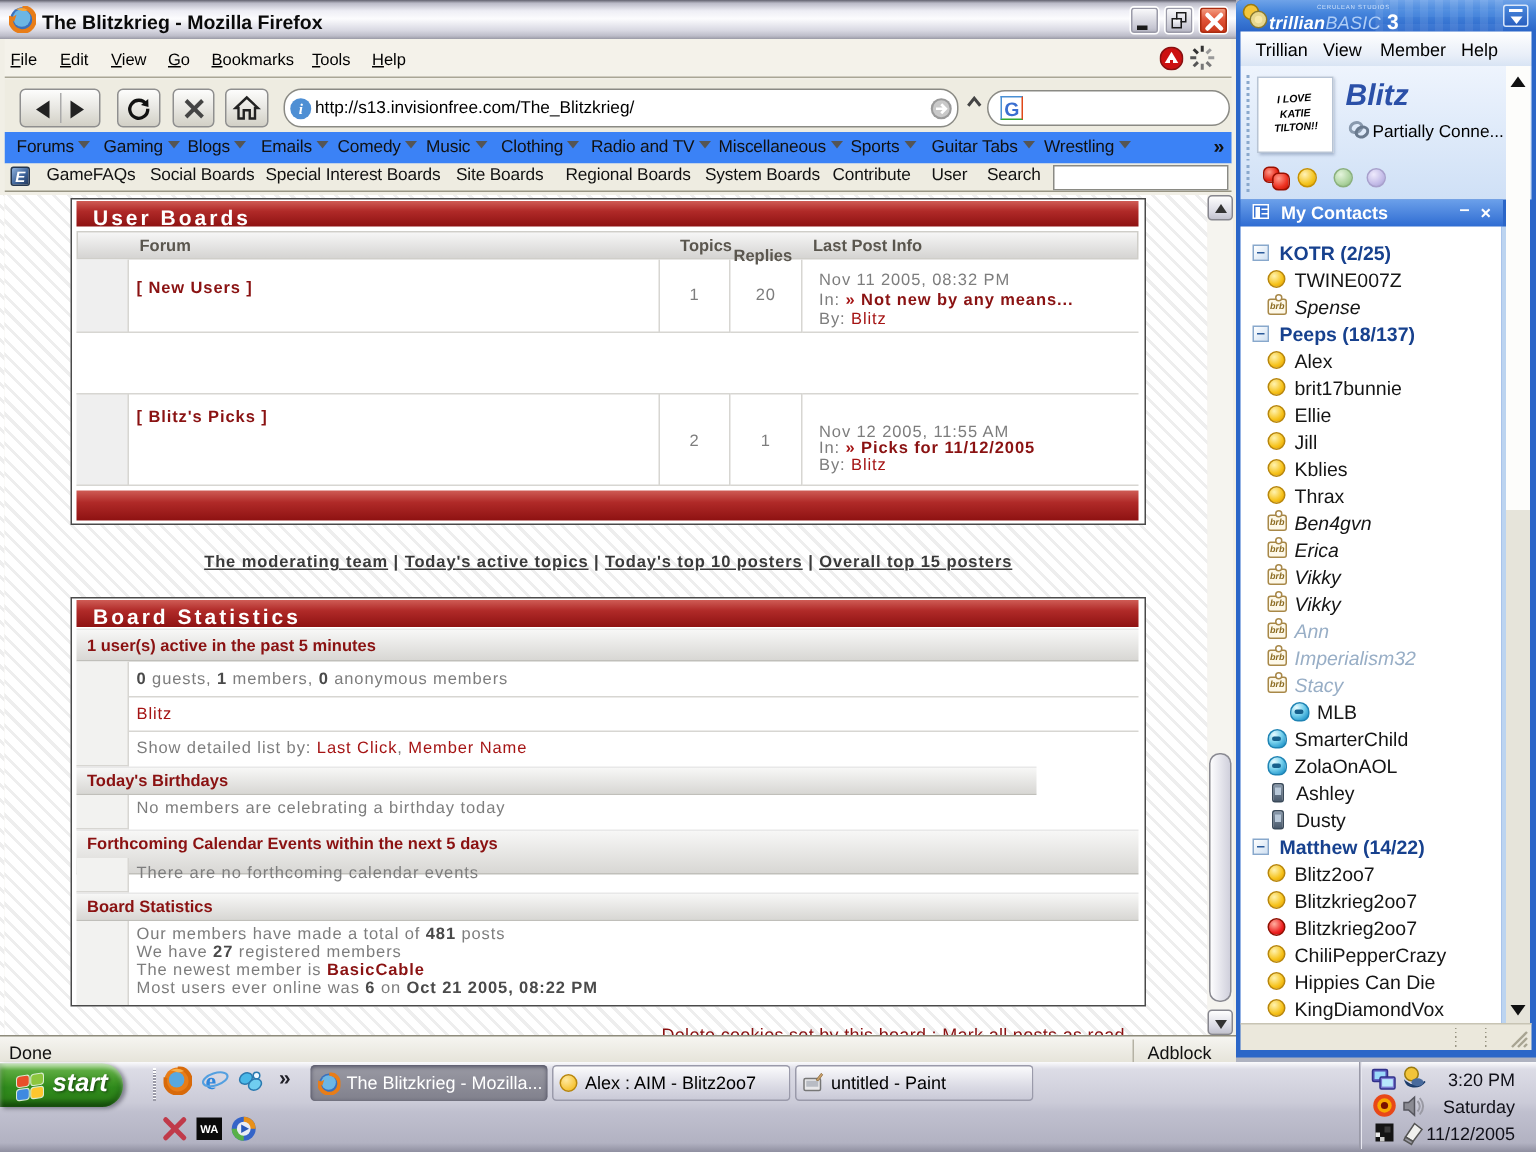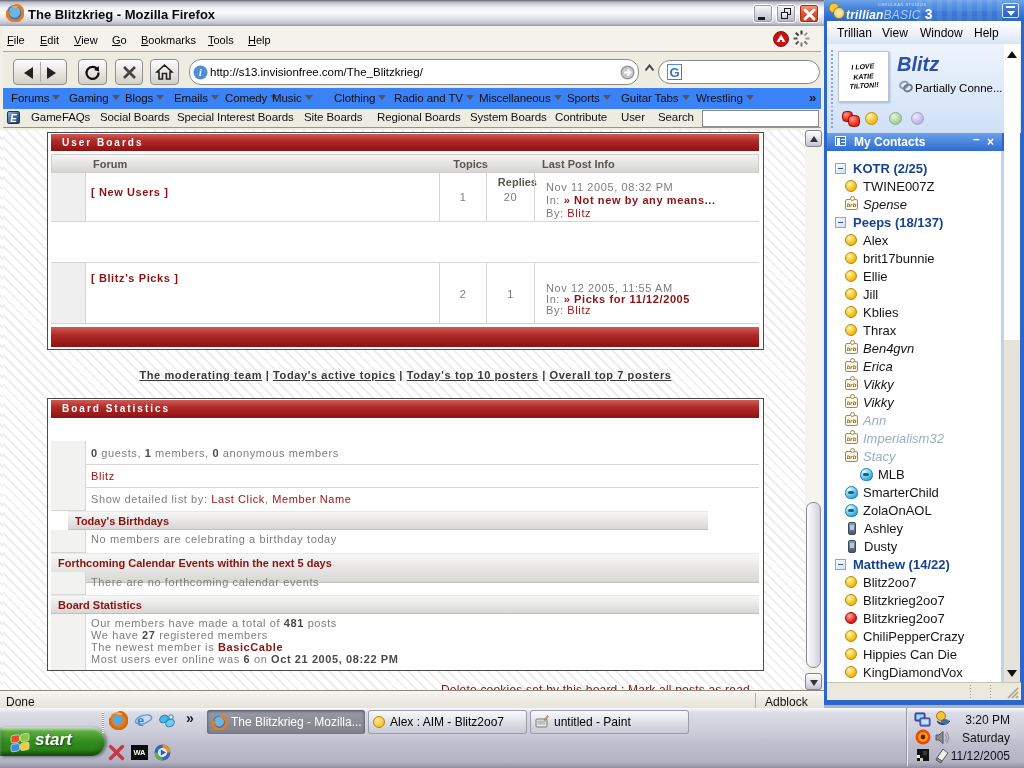--- a/index.html
+++ b/index.html
@@ -35,21 +35,21 @@
 
 #ffscroll{left:805px;top:130px;width:17px;height:560px;background:#f5f4ef}
 .sbtn{position:absolute;left:0px;width:17px;height:17px;border:1px solid #86868e;border-radius:3px;
  background:linear-gradient(180deg,#fefefe,#d8d8e2 70%,#c2c2ce)}
 .arr{position:absolute;width:0;height:0;border-left:4px solid transparent;border-right:4px solid transparent}
 
 #ffstatus{left:0;top:690px;width:824px;height:20px;background:linear-gradient(180deg,#f6f5f1,#e4e2d7);border-top:1px solid #8e8b7c}
 
 .tbl{position:absolute;background:#fff;border:1px solid #4a4a4a}
 .redbar{position:absolute;background:linear-gradient(180deg,#cf5c55 0%,#b02a28 40%,#8e1212 100%);}
-.redbar span{position:absolute;left:11px;top:3px;color:#fff;font-size:10px;font-weight:bold;letter-spacing:2px}
+.redbar span{position:absolute;left:11px;top:3px;color:#fff;font-size:14px;font-weight:bold;letter-spacing:2px}
 .ghead{position:absolute;background:linear-gradient(180deg,#f6f6f6,#d5d4d2);border:1px solid #cfcec9;color:#5a564e;font-weight:bold;font-size:11px}
 .subhead{position:absolute;background:linear-gradient(180deg,#f7f7f6,#d8d7d4);border-top:1px solid #e8e8e8;border-bottom:1px solid #c0bfba;color:#8a1111;font-weight:bold;font-size:11px}
 .cellb{position:absolute;border-right:1px solid #d7d6d2}
 .gray{color:#7d7d7d}
 .mlink{color:#8a1212;font-weight:bold}
 .rlink{color:#a51414}
 .fcell{font-size:11px;letter-spacing:.6px}
 
 #trwin{left:824px;top:0;width:200px;height:705px;background:#2b66c8;border-radius:4px 0 0 0}
 #trtitle{left:824px;top:0px;width:200px;height:21px;border-radius:4px 0 0 0;overflow:hidden;
@@ -72,21 +72,21 @@
 .icbrb:before{content:"";position:absolute;left:4px;top:-4px;width:3px;height:3px;border:1px solid #a88848;border-radius:50%;background:#fff}
 .icbot{width:13px;height:13px;border-radius:50% 50% 40% 40%;background:radial-gradient(circle at 30% 25%,#e8fbff,#79d2ee 45%,#2f9fd0 80%,#1a7aa8);border:1px solid #1f84b4;margin-right:5px;position:relative}
 .icbot:after{content:"";position:absolute;left:2px;top:4px;width:6px;height:3px;border-radius:2px;background:#16608c}
 .icph{width:8px;height:13px;background:linear-gradient(180deg,#8a9aac,#4a5a6c);border:1px solid #3a4a5a;border-radius:2px;margin:0 8px 0 3px;position:relative}
 .icph:after{content:"";position:absolute;left:1px;top:2px;width:4px;height:5px;background:#b8c8d8}
 .it{font-style:italic}
 .fade{color:#98aec6}
 
 #taskbar{left:0;top:708px;width:1024px;height:60px;
  background:linear-gradient(180deg,#fbfbfd 0%,#dcdce6 8%,#cbcbd8 45%,#c0c0cf 55%,#b2b2c2 90%,#8f8fa0 100%)}
-#startbtn{position:absolute;left:0;top:19px;width:105px;height:29px;border-radius:0 14px 14px 0;
+#startbtn{position:absolute;left:0;top:1px;width:82px;height:29px;border-radius:0 14px 14px 0;
  background:linear-gradient(180deg,#9ed488 0%,#5cab41 16%,#3f9626 40%,#2f8a1c 55%,#2d8419 80%,#1e5e10 100%);
  box-shadow:inset 0 2px 3px rgba(255,255,255,.45), inset 0 -3px 5px rgba(0,40,0,.45), 2px 1px 3px rgba(0,0,20,.4)}
 #startbtn .stxt{position:absolute;left:35px;top:3px;color:#fff;font-size:17px;font-weight:bold;font-style:italic;text-shadow:1px 1px 2px rgba(0,0,0,.5)}
 .tbtn{position:absolute;top:2px;height:24px;border-radius:3px;font-size:12px;color:#000;white-space:nowrap;overflow:hidden;
  background:linear-gradient(180deg,#fdfdfe,#dadae4 60%,#c8c8d6);box-shadow:inset 0 0 0 1px #9a9aaa;display:flex;align-items:center;padding-left:5px}
 #tbtn1{background:linear-gradient(180deg,#9a9aa4,#80808c);box-shadow:inset 0 1px 3px rgba(0,0,30,.55);color:#fff}
 #tray{position:absolute;right:0;top:0;width:118px;height:58px;border-left:1px solid #9a9aa8;box-shadow:inset 1px 0 0 #e8e8f0}
 .traytxt{position:absolute;right:14px;color:#101018;font-size:12px}
 </style></head><body>
 
@@ -194,21 +194,21 @@
     <span class="abs" style="left:8px;top:3px;width:15px;height:16px;border:1px solid #4a90d4;border-right-color:#e04818;border-bottom-color:#30a830;font-size:13px;font-weight:bold;color:#3a6fd0;text-align:center;line-height:15px">G</span>
   </div>
 </div>
 
 <div class="abs" id="ffbm1">
   <span class="bm1" style="left:8px">Forums<i></i></span>
   <span class="bm1" style="left:66px">Gaming<i></i></span>
   <span class="bm1" style="left:122px">Blogs<i></i></span>
   <span class="bm1" style="left:171px">Emails<i></i></span>
   <span class="bm1" style="left:222px">Comedy<i></i></span>
-  <span class="bm1" style="left:269px">Music<i></i></span>
+  <span class="bm1" style="left:281px">Music<i></i></span>
   <span class="bm1" style="left:331px">Clothing<i></i></span>
   <span class="bm1" style="left:391px">Radio and TV<i></i></span>
   <span class="bm1" style="left:476px">Miscellaneous<i></i></span>
   <span class="bm1" style="left:564px">Sports<i></i></span>
   <span class="bm1" style="left:618px">Guitar Tabs<i></i></span>
   <span class="bm1" style="left:693px">Wrestling<i></i></span>
   <span class="bm1" style="left:806px;font-weight:bold;font-size:13px;top:2px">»</span>
 </div>
 <div class="abs" id="ffbm2">
   <span class="abs" style="left:4px;top:2px;width:13px;height:13px;background:linear-gradient(135deg,#8db0dc,#3a5f94 60%,#243a5e);border:1px solid #24364e;border-radius:2px;color:#fff;font-size:10px;font-weight:bold;text-align:center;line-height:13px;font-style:italic">E</span>
@@ -228,21 +228,21 @@
 <div class="abs" style="left:0;top:26px;width:3px;height:104px;background:#f1efe6"></div>
 <div class="abs" id="ffcontent">
 
   <div class="tbl" style="left:44px;top:2px;width:717px;height:218px">
     <div class="redbar" style="left:3px;top:1px;width:708px;height:17px">
         <span>User Boards</span>
       </div>
     <div class="ghead" style="left:3px;top:21px;width:708px;height:19px">
       <span class="abs" style="left:41px;top:3px">Forum</span>
       <span class="abs" style="left:389px;top:3px;width:47px;text-align:right">Topics</span>
-      <span class="abs" style="left:437px;top:21px;width:48px;text-align:right">Replies</span>
+      <span class="abs" style="left:437px;top:10px;width:48px;text-align:left">Replies</span>
       <span class="abs" style="left:490px;top:3px">Last Post Info</span>
     </div>
 
     <div class="abs cellb" style="left:3px;top:40px;width:35px;height:49px;background:#efefef;border-bottom:1px solid #d7d6d2"></div>
     <div class="abs cellb fcell" style="left:38px;top:40px;width:354px;height:49px;border-bottom:1px solid #d7d6d2">
       <div class="abs mlink" style="left:5px;top:13px;font-weight:bold">[ New Users ]</div>
     </div>
     <div class="abs cellb fcell gray" style="left:392px;top:40px;width:47px;height:49px;border-bottom:1px solid #d7d6d2;text-align:center;line-height:49px">1</div>
     <div class="abs cellb fcell gray" style="left:439px;top:40px;width:48px;height:49px;border-bottom:1px solid #d7d6d2;text-align:center;line-height:49px">20</div>
     <div class="abs fcell" style="left:487px;top:40px;width:224px;height:49px;border-bottom:1px solid #d7d6d2">
@@ -259,34 +259,37 @@
     <div class="abs cellb fcell gray" style="left:439px;top:129px;width:48px;height:62px;border-top:1px solid #d7d6d2;border-bottom:1px solid #d7d6d2;text-align:center;line-height:62px">1</div>
     <div class="abs fcell" style="left:487px;top:129px;width:224px;height:62px;border-top:1px solid #d7d6d2;border-bottom:1px solid #d7d6d2">
       <div class="abs gray" style="left:11px;top:19px">Nov 12 2005, 11:55 AM</div>
       <div class="abs gray" style="left:11px;top:30px">In: <b style="color:#a51414">»</b> <span class="mlink">Picks for 11/12/2005</span></div>
       <div class="abs gray" style="left:11px;top:41px">By: <span class="rlink">Blitz</span></div>
     </div>
     <div class="redbar" style="left:3px;top:194px;width:708px;height:20px"></div>
   </div>
 
   <div class="abs" style="left:44px;top:239px;width:717px;text-align:center;font-size:11px;font-weight:bold;letter-spacing:.6px;color:#3a3a3a">
-    <u>The moderating team</u> | <u>Today's active topics</u> | <u>Today's top 10 posters</u> | <u>Overall top 7 posters</u>
+    <u>The moderating team</u> | <u>Today's active topics</u> | <u>Today's top 10 posters</u> | <u>Overall top 15 posters</u>
   </div>
 
   <div class="tbl" style="left:44px;top:268px;width:717px;height:273px">
     <div class="redbar" style="left:3px;top:1px;width:708px;height:18px">
         <span>Board Statistics</span>
+      </div>
+    <div class="subhead" style="left:3px;top:20px;width:708px;height:22px">
+        <span class="abs" style="left:7px;top:5px">1 user(s) active in the past 5 minutes</span>
       </div>
     <div class="abs cellb" style="left:3px;top:42px;width:35px;height:70px;background:#f2f2f0;border-bottom:1px solid #d7d6d2"></div>
     <div class="abs fcell gray" style="left:43px;top:48px">​<b style="color:#4a4a4a">0</b> guests, <b style="color:#4a4a4a">1</b> members, <b style="color:#4a4a4a">0</b> anonymous members</div>
     <div class="abs" style="left:38px;top:65px;width:673px;height:1px;background:#d7d6d2"></div>
     <div class="abs fcell rlink" style="left:43px;top:71px">Blitz</div>
     <div class="abs" style="left:38px;top:88px;width:673px;height:1px;background:#d7d6d2"></div>
     <div class="abs fcell gray" style="left:43px;top:94px">Show detailed list by: <span class="rlink">Last Click</span>, <span class="rlink">Member Name</span></div>
-    <div class="subhead" style="left:20px;top:112px;width:640px;height:19px">
+    <div class="subhead" style="left:3px;top:112px;width:640px;height:19px">
         <span class="abs" style="left:7px;top:3px">Today's Birthdays</span>
       </div>
     <div class="abs cellb" style="left:3px;top:131px;width:35px;height:23px;background:#f2f2f0;border-bottom:1px solid #d7d6d2"></div>
     <div class="abs fcell gray" style="left:43px;top:134px">No members are celebrating a birthday today</div>
     <div class="subhead" style="left:3px;top:154px;width:708px;height:30px">
         <span class="abs" style="left:7px;top:3px">Forthcoming Calendar Events within the next 5 days</span>
       </div>
     <div class="abs cellb" style="left:3px;top:173px;width:35px;height:23px;background:#f2f2f0;border-bottom:1px solid #d7d6d2"></div>
     <div class="abs fcell gray" style="left:43px;top:177px">There are no forthcoming calendar events</div>
     <div class="subhead" style="left:3px;top:196px;width:708px;height:19px">
@@ -330,21 +333,21 @@
   <span class="abs" style="left:54px;top:2px;font-size:4px;color:#cfe2fa;letter-spacing:.5px">CERULEAN STUDIOS</span>
   <span class="abs" style="left:22px;top:6px;font-size:12px;font-weight:bold;font-style:italic;color:#fff;letter-spacing:.2px">trillian<span style="color:#aecdf6;font-weight:normal">BASIC</span><span style="font-size:14px;font-style:normal;font-weight:bold"> 3</span></span>
   <div class="abs" style="left:178px;top:3px;width:17px;height:15px;border:1px solid #d8e6fa;background:linear-gradient(180deg,#4a88dc,#2a60c0);border-radius:2px">
     <span class="abs" style="left:3px;top:2px;width:9px;height:2px;background:#fff"></span>
     <span class="abs" style="left:4px;top:7px;width:0;height:0;border-left:4px solid transparent;border-right:4px solid transparent;border-top:5px solid #fff"></span>
   </div>
 </div>
 <div class="abs" id="trmenu">
   <span class="trmitem" style="left:10px">Trillian</span>
   <span class="trmitem" style="left:55px">View</span>
-  <span class="trmitem" style="left:93px">Window</span>
+  <span class="trmitem" style="left:93px">Member</span>
   <span class="trmitem" style="left:147px">Help</span>
 </div>
 <div class="abs" id="trident">
   <div class="abs" style="left:4px;top:6px;width:2px;height:57px;background-image:repeating-linear-gradient(180deg,#8aa8cc 0 2px,transparent 2px 4px)"></div>
   <div class="abs" style="left:4px;top:66px;width:2px;height:20px;background-image:repeating-linear-gradient(180deg,#8aa8cc 0 2px,transparent 2px 4px)"></div>
   <div class="abs" style="left:11px;top:7px;width:51px;height:51px;background:#fff;border:1px solid #b8c4d4;box-shadow:1px 1px 2px rgba(60,80,120,.35)">
     <div style="position:absolute;left:0;top:10px;width:100%;text-align:center;font-size:7px;font-weight:bold;font-style:italic;line-height:9.5px;transform:rotate(-4deg)">I LOVE<br>KATIE<br>TILTON!!</div>
   </div>
   <span class="abs" style="left:70px;top:9px;font-size:20px;font-weight:bold;font-style:italic;color:#2b50a8">Blitz</span>
   <svg class="abs" style="left:72px;top:36px" width="14" height="13" viewBox="0 0 14 13">

